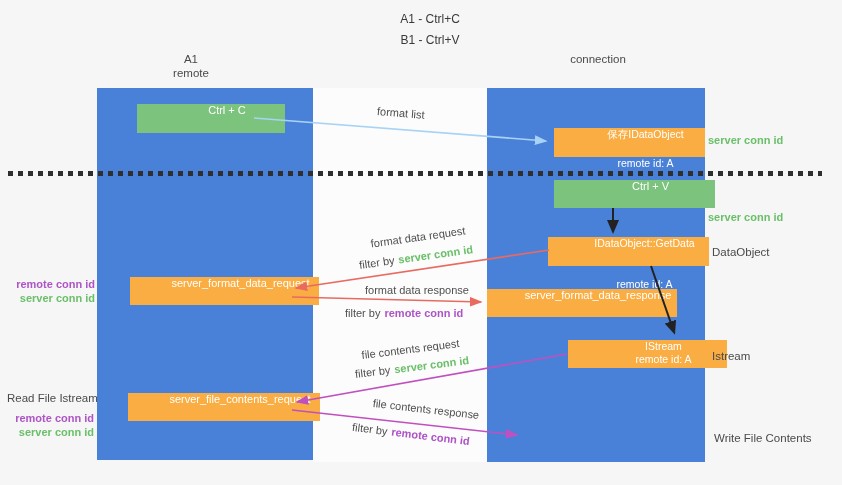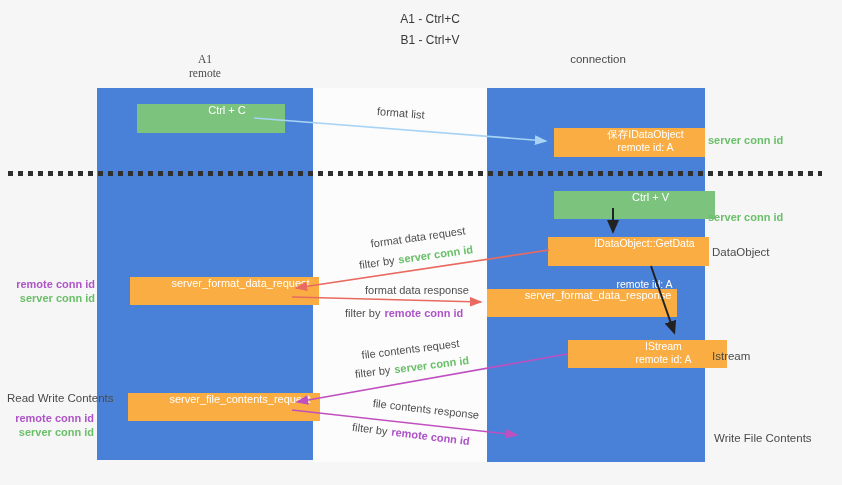--- a/index.html
+++ b/index.html
@@ -6,21 +6,21 @@
   body{font-family:"Liberation Sans","DejaVu Sans",sans-serif;background:#f6f6f6;}
   #stage{position:relative;width:842px;height:485px;background:#f6f6f6;overflow:hidden;}
   .midstrip{position:absolute;left:313px;top:88px;width:174px;height:374px;background:#fcfcfc;}
   .col{position:absolute;background:#4a81d8;}
   .col-left{left:97px;top:88px;width:216px;height:372px;}
   .col-right{left:487px;top:88px;width:218px;height:374px;}
   .title{position:absolute;left:300px;top:9px;width:260px;text-align:center;
          font-size:12px;line-height:21px;color:#3a3a3a;}
   .colhead{position:absolute;width:120px;text-align:center;font-size:11.5px;
            line-height:14px;color:#4a4a4a;}
-  .ch-left{left:145px;top:52px;font-family:Liberation Serif, serif;}
+  .ch-left{left:131px;top:52px;}
   .ch-right{left:538px;top:52px;}
   .dotline{position:absolute;left:8px;top:171px;width:814px;height:5px;
            background:repeating-linear-gradient(90deg,#2f2f2f 0 5px,transparent 5px 10px);}
   .node{position:absolute;display:flex;flex-direction:column;justify-content:flex-start;
         align-items:center;color:#fff;text-align:center;font-size:11px;line-height:13px;padding-left:32px;}
   .green{background:#7cc47e;}
   .orange{background:#f9ad42;}
   .lbl{position:absolute;font-size:11px;color:#4f4f4f;white-space:nowrap;}
   .lbl.center{text-align:center;}
   .g{color:#6abf69;font-weight:bold;}
@@ -52,26 +52,26 @@
   <div class="colhead ch-right">
     <div>connection</div>
   </div>
 
   <div class="dotline"></div>
 
   <div class="node green" style="left:137px;top:104px;width:116px;height:29px;">
     <div>Ctrl + C</div>
   </div>
 
-  <div class="node orange" style="left:554px;top:128px;width:119px;height:29px;font-size:10.5px;">
+  <div class="node orange" style="left:554px;top:128px;width:119px;height:29px;font-size:10.5px;gap:16px;">
     <div>保存IDataObject</div>
     <div>remote id: A</div>
   </div>
 
-  <div class="node green" style="left:554px;top:180px;width:129px;height:28px;margin-top:11px;">
+  <div class="node green" style="left:554px;top:180px;width:129px;height:28px;">
     <div>Ctrl + V</div>
   </div>
 
   <div class="node orange" style="left:548px;top:237px;width:129px;height:29px;font-size:10.5px;gap:28px;">
     <div>IDataObject::GetData</div>
     <div>remote id: A</div>
   </div>
 
   <div class="node orange" style="left:130px;top:277px;width:157px;height:28px;">
     <div>server_format_data_request</div>
@@ -140,19 +140,19 @@
   <div class="lbl g" style="left:708px;top:134px;">server conn id</div>
   <div class="lbl g" style="left:708px;top:211px;">server conn id</div>
   <div class="lbl gray" style="left:712px;top:246px;">DataObject</div>
   <div class="lbl gray" style="left:712px;top:350px;">Istream</div>
   <div class="lbl gray" style="left:714px;top:432px;">Write File Contents</div>
 
   <div class="lbl ralign" style="left:0px;top:278px;width:95px;">
     <div class="p">remote conn id</div>
     <div class="g">server conn id</div>
   </div>
-  <div class="lbl gray" style="left:7px;top:392px;">Read Write Contents</div>
+  <div class="lbl gray" style="left:7px;top:392px;">Read File Istream</div>
   <div class="lbl ralign" style="left:0px;top:412px;width:94px;">
     <div class="p">remote conn id</div>
     <div class="g">server conn id</div>
   </div>
 
 </div>
 
 </body></html>

